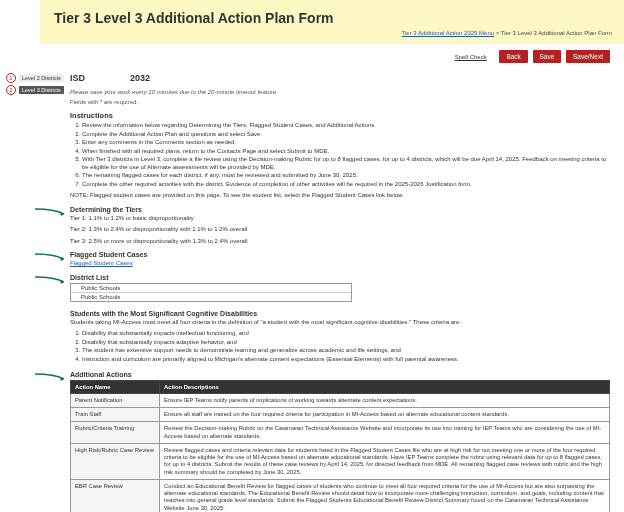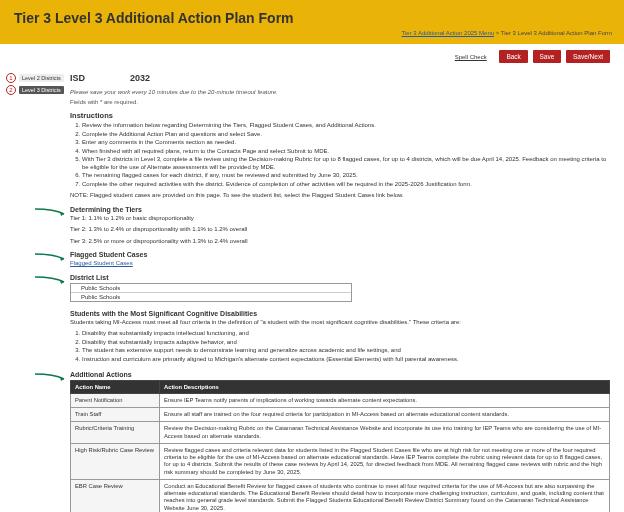--- a/index.html
+++ b/index.html
@@ -5,22 +5,23 @@
 html, body {
   margin: 0;
   padding: 0;
   font-family: Arial, Helvetica, sans-serif;
   font-size: 7px;
   color: #333;
   background: #fff;
   width: 624px;
 }
 .banner {
-  background: #eab308;
+  background: #fef9c3;
   padding: 10px 12px 8px 14px;
+  margin-left: 40px;
 }
 .banner h1 {
   margin: 0 0 4px 0;
   font-size: 14px;
   font-weight: bold;
   color: #333;
 }
 .breadcrumb {
   text-align: right;
   font-size: 6px;

